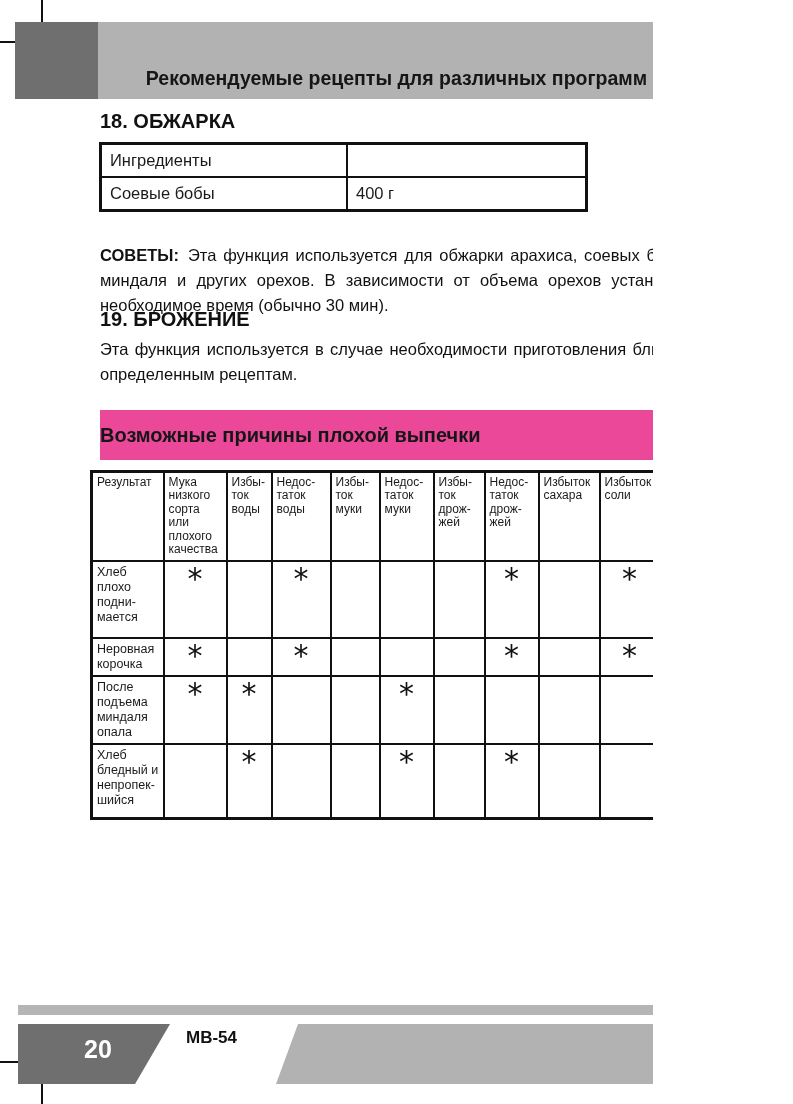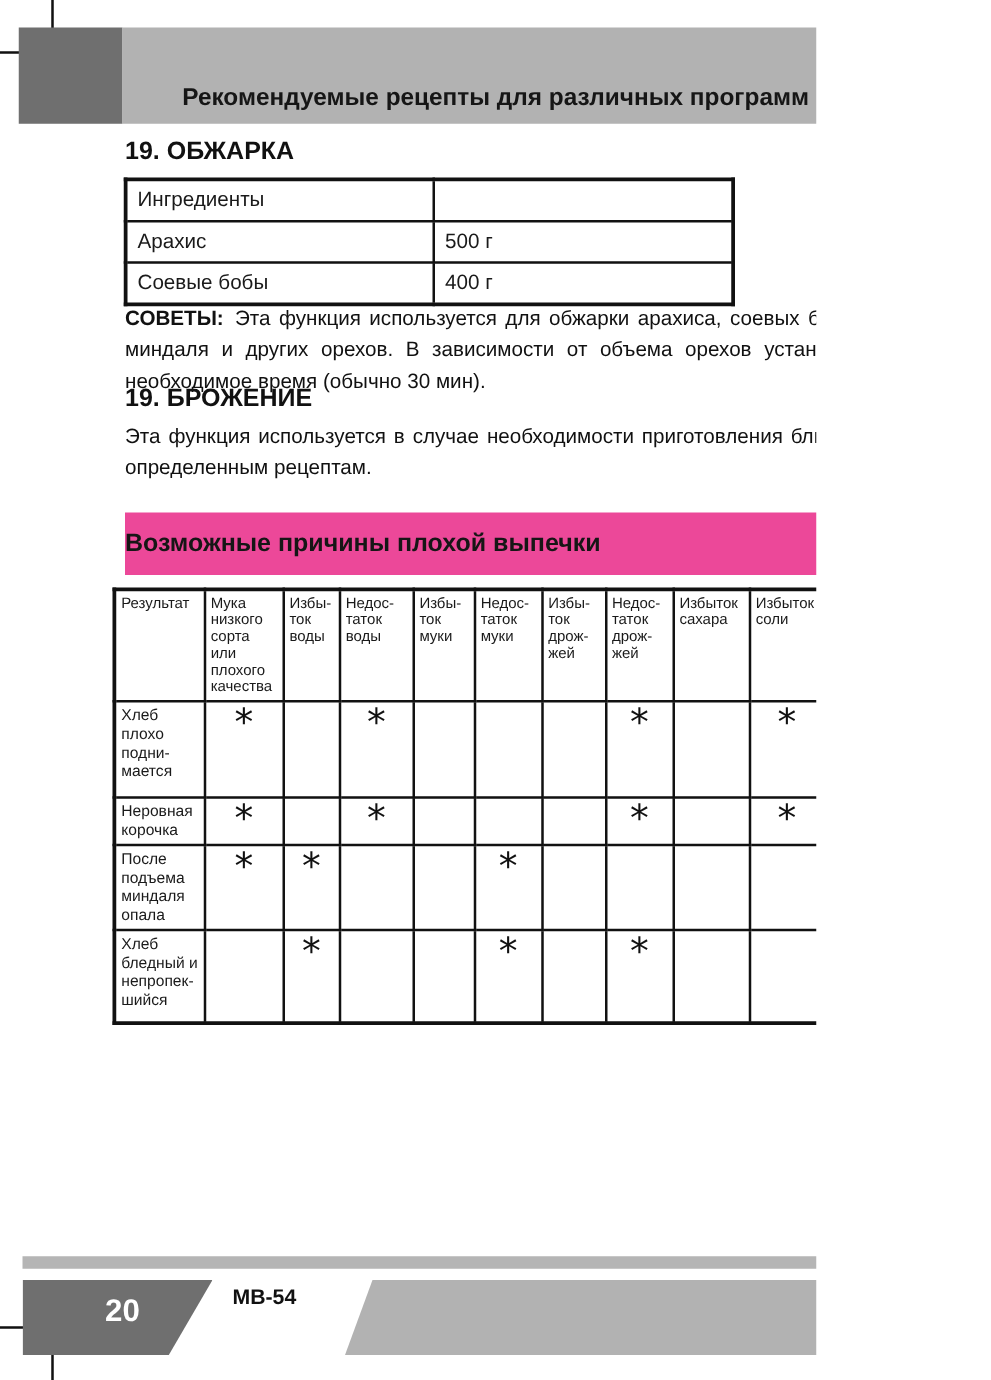--- a/index.html
+++ b/index.html
@@ -73,31 +73,27 @@
   <div class="crop" style="left:749px;top:1073px;width:2px;height:31px;"></div>
 
   <div id="header-band">
     <div id="band-dark-left" class="band-dark"></div>
     <div id="band-light">
       <div id="header-title">Рекомендуемые рецепты для различных программ</div>
     </div>
     <div id="band-dark-right" class="band-dark"></div>
   </div>
 
-  <div class="heading" style="left:100px;top:110px;">19. ОБЖАРКА</div>
+  <div class="heading" style="left:100px;top:110px;">18. ОБЖАРКА</div>
 
   <table id="ingredients-table">
     <tbody>
         <tr>
           <td style="width: 228px;">Ингредиенты</td>
           <td style="width: 221px;"></td>
-        </tr>
-        <tr>
-          <td style="width: 228px;">Арахис</td>
-          <td style="width: 221px;">500 г</td>
         </tr>
         <tr>
           <td style="width: 228px;">Соевые бобы</td>
           <td style="width: 221px;">400 г</td>
         </tr>
       </tbody>
   </table>
 
   <div class="para" style="top:243px;">
     <b>СОВЕТЫ:</b><span>Эта функция используется для обжарки арахиса, соевых бобов, миндаля и других орехов. В зависимости от объема орехов установите необходимое время (обычно 30 мин).</span>

